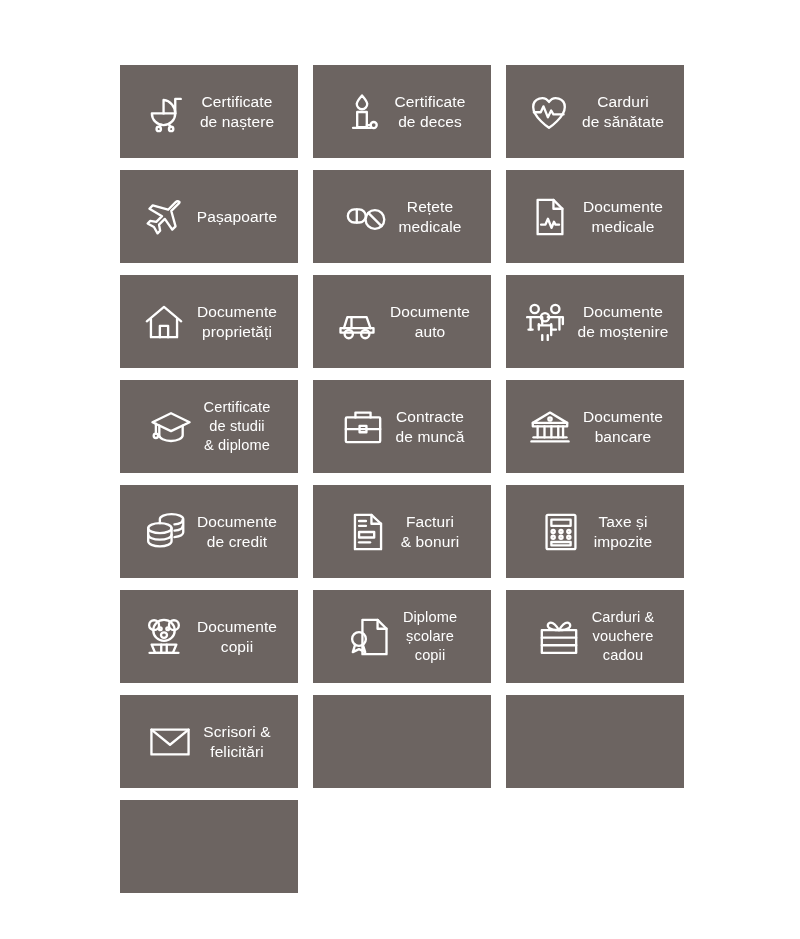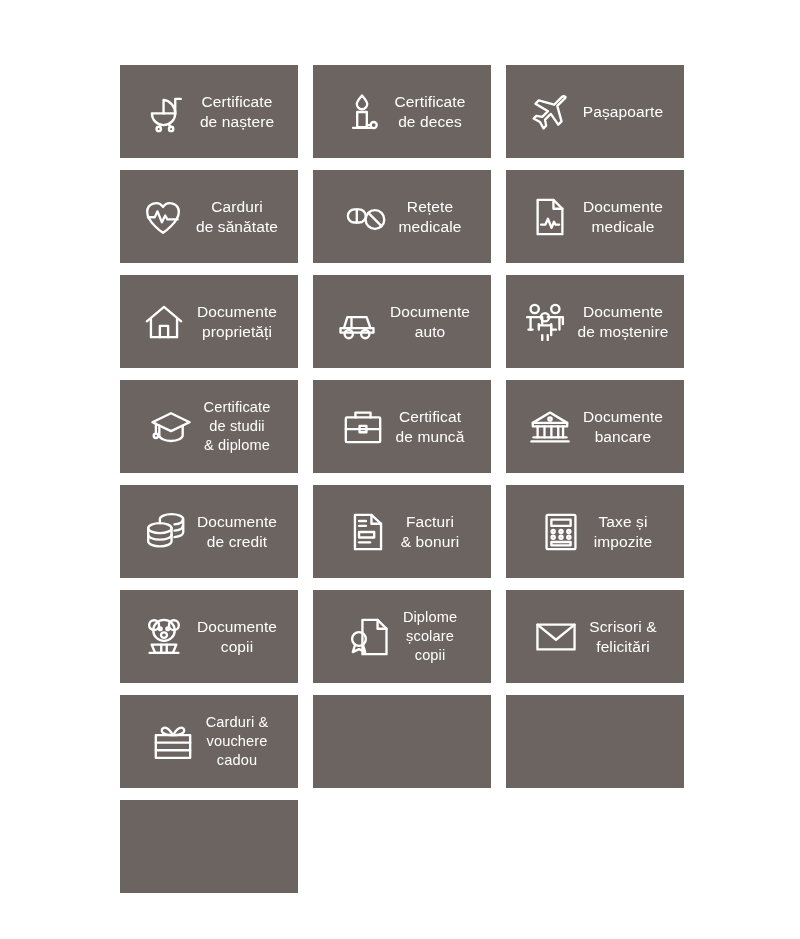--- a/index.html
+++ b/index.html
@@ -99,34 +99,34 @@
           <circle cx="24.5" cy="25.5" r="2.2"></circle>
           <path d="M22.3 25.5h-2.8"></path>
         </svg>
       </span>
       <span class="tile-label">Certificate
 de deces</span>
     </div>
     <div class="tile">
       <span class="tile-icon">
         <svg viewBox="0 0 32 32">
-          <path d="M27.3 5.2a2 2 0 0 0-2.8 0L19 10.7 7.8 7.6 5.4 10l9.2 5.4-4.2 4.2-4.4-.8-1.9 1.9 4.6 2.6 2.6 4.6 1.9-1.9-.8-4.4 4.2-4.2L22 25.2l2.4-2.4-3.1-11.2 5.5-5.5a2 2 0 0 0 .5-.9z"></path>
-        </svg>
-      </span>
-      <span class="tile-label">Pașapoarte</span>
-    </div>
-    <div class="tile">
-      <span class="tile-icon">
-        <svg viewBox="0 0 32 32">
           <path d="M16 27.5S4.5 19.8 4.5 12.3A6.3 6.3 0 0 1 16 8.7a6.3 6.3 0 0 1 11.5 3.6C27.5 19.8 16 27.5 16 27.5z"></path>
           <path d="M5 16.2h5l2-4.3 3.2 8 2.4-5 1.6 2.8h7.4"></path>
         </svg>
       </span>
       <span class="tile-label">Carduri
 de sănătate</span>
+    </div>
+    <div class="tile">
+      <span class="tile-icon">
+        <svg viewBox="0 0 32 32">
+          <path d="M27.3 5.2a2 2 0 0 0-2.8 0L19 10.7 7.8 7.6 5.4 10l9.2 5.4-4.2 4.2-4.4-.8-1.9 1.9 4.6 2.6 2.6 4.6 1.9-1.9-.8-4.4 4.2-4.2L22 25.2l2.4-2.4-3.1-11.2 5.5-5.5a2 2 0 0 0 .5-.9z"></path>
+        </svg>
+      </span>
+      <span class="tile-label">Pașapoarte</span>
     </div>
     <div class="tile">
       <span class="tile-icon">
         <svg viewBox="0 0 32 32">
           <rect x="2.8" y="10.5" width="13" height="9.5" rx="4.75"></rect>
           <path d="M9.3 10.5v9.5"></path>
           <circle cx="22.5" cy="17.8" r="6.8"></circle>
           <path d="M17.7 13 27.3 22.6"></path>
         </svg>
       </span>
@@ -201,21 +201,21 @@
     </div>
     <div class="tile">
       <span class="tile-icon">
         <svg viewBox="0 0 32 32">
           <rect x="3.5" y="9" width="25" height="18" rx="0.8"></rect>
           <path d="M10.5 9V5.5h11V9"></path>
           <path d="M3.5 17.5h25"></path>
           <rect x="13.5" y="15.2" width="5" height="4.6"></rect>
         </svg>
       </span>
-      <span class="tile-label">Certificat
+      <span class="tile-label">Contracte
 de muncă</span>
     </div>
     <div class="tile">
       <span class="tile-icon">
         <svg viewBox="0 0 32 32">
           <path d="M3.5 13 16 5.5 28.5 13z"></path>
           <path d="M3.5 13v2.5h25V13"></path>
           <path d="M7 15.5v8M12 15.5v8M17 15.5v8M22 15.5v8M25.5 15.5v8"></path>
           <path d="M4 23.5h24"></path>
           <path d="M2.5 26.5h27"></path>
@@ -294,36 +294,36 @@
           <path d="M5.2 21.6 3.5 27l4.5-2.2L12.5 27l-1.7-5.4"></path>
         </svg>
       </span>
       <span class="tile-label small">Diplome
 școlare
 copii</span>
     </div>
     <div class="tile">
       <span class="tile-icon">
         <svg viewBox="0 0 32 32">
-          <rect x="2.5" y="7" width="27" height="18"></rect>
-          <path d="M2.5 7 16 18 29.5 7"></path>
-        </svg>
-      </span>
-      <span class="tile-label">Scrisori &amp;
-felicitări</span>
-    </div>
-    <div class="tile">
-      <span class="tile-icon">
-        <svg viewBox="0 0 32 32">
           <rect x="3.5" y="11" width="25" height="16.5"></rect>
           <path d="M3.5 16.5h25M3.5 22h25"></path>
           <path d="M16 11c-2.5-4.2-4.8-6-6.8-5.3-1.6.6-1.9 2.7-.4 3.8C10.4 10.7 13 11 16 11z"></path>
           <path d="M16 11c2.5-4.2 4.8-6 6.8-5.3 1.6.6 1.9 2.7.4 3.8-1.6 1.2-4.2 1.5-7.2 1.5z"></path>
         </svg>
       </span>
       <span class="tile-label small">Carduri &amp;
 vouchere
 cadou</span>
+    </div>
+    <div class="tile">
+      <span class="tile-icon">
+        <svg viewBox="0 0 32 32">
+          <rect x="2.5" y="7" width="27" height="18"></rect>
+          <path d="M2.5 7 16 18 29.5 7"></path>
+        </svg>
+      </span>
+      <span class="tile-label">Scrisori &amp;
+felicitări</span>
     </div>
     <div class="tile empty"></div>
     <div class="tile empty"></div>
     <div class="tile empty"></div>
   </div>
 
 </body></html>

